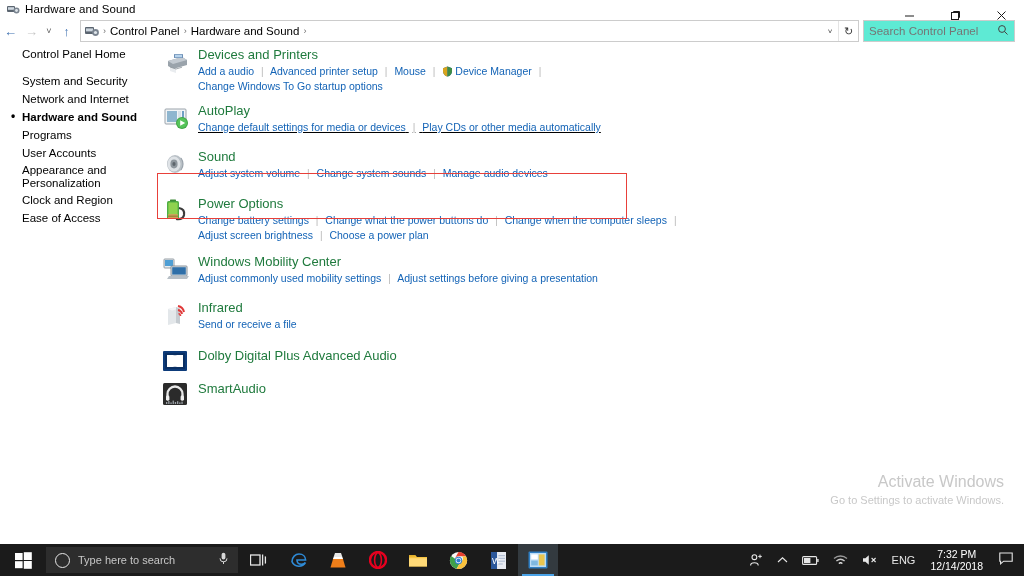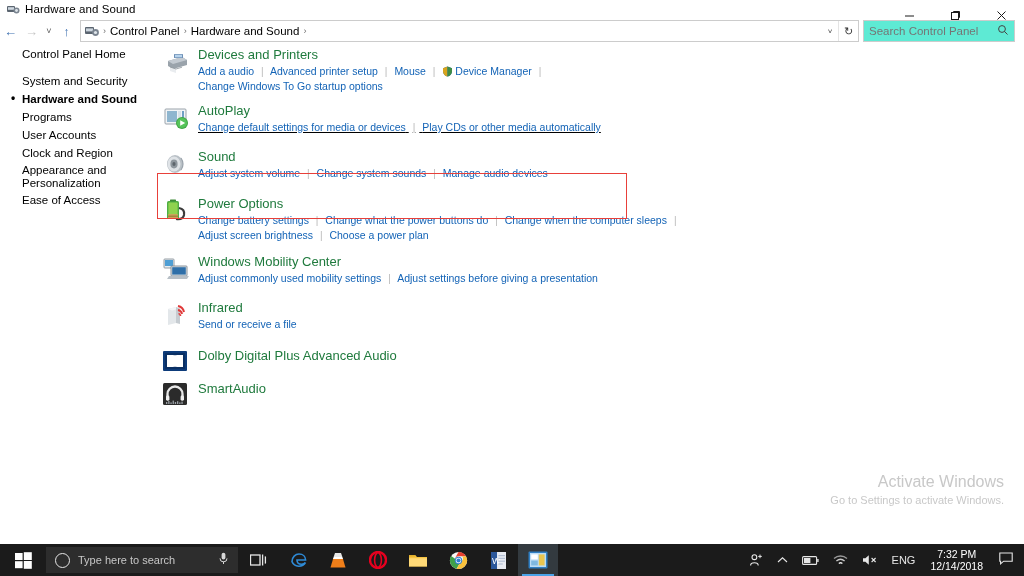--- a/index.html
+++ b/index.html
@@ -208,25 +208,26 @@
         </svg>
       </span>
     </div>
   </div>
 
   <div class="content">
 
     <nav class="sidebar">
       <div class="side-item home">Control Panel Home</div>
       <div class="side-item">System and Security</div>
+      <div class="side-item">Network and Internet</div>
       <div class="side-item sel">Hardware and Sound</div>
       <div class="side-item">Programs</div>
       <div class="side-item">User Accounts</div>
+      <div class="side-item two">Appearance and Personalization</div>
       <div class="side-item">Clock and Region</div>
-      <div class="side-item two">Appearance and Personalization</div>
       <div class="side-item">Ease of Access</div>
     </nav>
 
     <section class="cats">
 
       <div class="cat" style="margin-bottom:8px;">
         <span class="cat-icon">
           <svg width="28" height="28" viewBox="0 0 28 28">
             <path d="M6 13 L20 9 L25 12 L25 17 L11 21 L6 18 Z" fill="#9aa3ab"></path>
             <path d="M6 13 L20 9 L25 12 L11 16 Z" fill="#c3cad1"></path>

